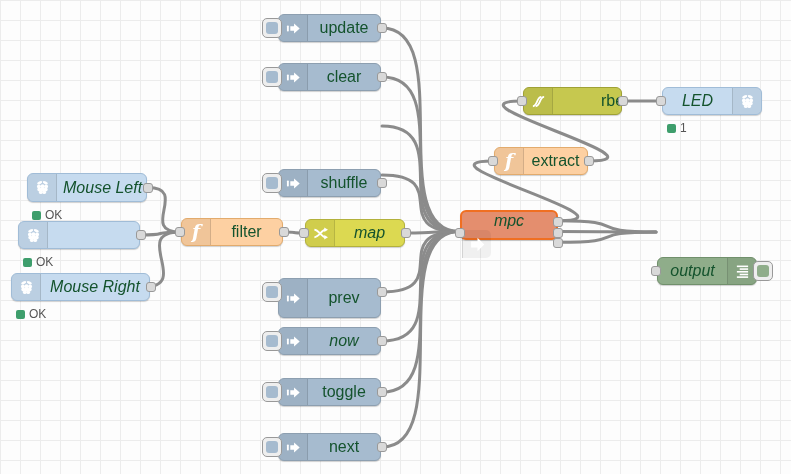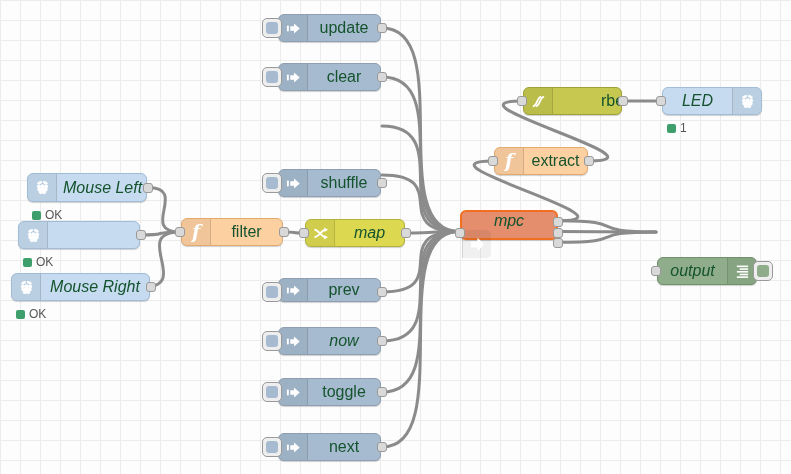--- a/index.html
+++ b/index.html
@@ -119,21 +119,21 @@
             <polygon points="4.6,5.6 8.6,5.6 8.6,2.6 14.6,8 8.6,13.4 8.6,10.4 4.6,10.4"></polygon>
           </g>
         </svg>
       </div>
       <span class="label">shuffle</span>
       <div class="btn" style="top: 3px; left: -17px;">
         <div class="btn-inner" style="background: rgb(166, 187, 207);"></div>
       </div>
       <div class="port" style="right: -7px; top: 8px;"></div>
     </div>
-    <div class="node" style="left: 278px; top: 278px; width: 103px; height: 24px; background: rgb(166, 187, 207); border: 1.4px solid rgb(141, 159, 176);">
+    <div class="node" style="left: 278px; top: 278px; width: 103px; height: 40px; background: rgb(166, 187, 207); border: 1.4px solid rgb(141, 159, 176);">
       <div class="icon-area left">
         <svg viewBox="0 0 16 16" width="15" height="15">
           <g fill="#fff">
             <rect x="1" y="4.8" width="2" height="6.4" rx="0.8"></rect>
             <polygon points="4.6,5.6 8.6,5.6 8.6,2.6 14.6,8 8.6,13.4 8.6,10.4 4.6,10.4"></polygon>
           </g>
         </svg>
       </div>
       <span class="label">prev</span>
       <div class="btn" style="top: 3px; left: -17px;">

